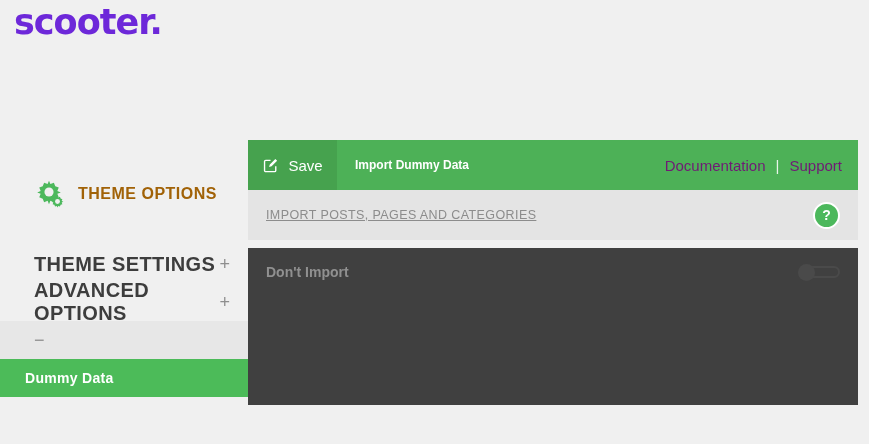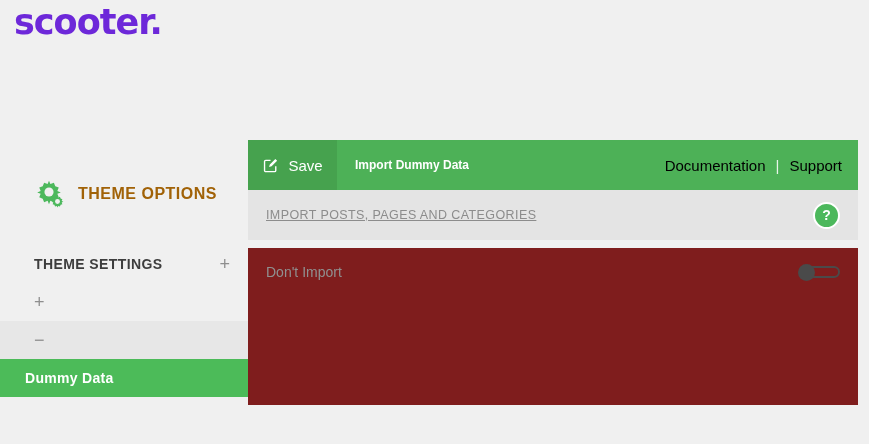--- a/index.html
+++ b/index.html
@@ -35,21 +35,21 @@
   .menu {
     position:absolute; left:0; top:245px; width:248px;
   }
   .menu-item {
     height:38px;
     display:flex; align-items:center; justify-content:space-between;
     padding:0 18px 0 34px;
     cursor:pointer;
   }
   .menu-item .label {
-    font-size:14px; color:#3d3d3d; letter-spacing:0.4px; font-weight:bold;
+    font-size:20px; color:#3d3d3d; letter-spacing:0.4px; font-weight:bold;
   }
   .menu-item .expander {
     font-size:18px; font-weight:normal; color:#8e8e8e; line-height:1;
   }
   .menu-item.expanded { background:#e7e7e7; }
   .submenu-item {
     height:38px; background:#4cbb59;
     display:flex; align-items:center;
     padding-left:25px;
     color:#fff; font-size:14px; font-weight:bold; letter-spacing:0.3px;
@@ -71,42 +71,43 @@
     font-family:"Liberation Sans", sans-serif;
   }
   .panel-title {
     color:#fff; font-size:12px; font-weight:bold;
     margin-left:18px; flex:1;
   }
   .header-links {
     display:flex; align-items:center; gap:10px;
     margin-right:16px; color:#fff; font-size:15px;
   }
-  .header-link { color:#000000; text-decoration:none; cursor:pointer; }
+  .header-link { color:#701a75; text-decoration:none; cursor:pointer; }
   .link-sep { color:#e8f5e9; }
 
   .section-header {
     height:50px; background:#e4e4e4;
     display:flex; align-items:center; justify-content:space-between;
     padding:0 18px;
   }
   .section-title {
     font-size:12.5px; color:#8c8c8c; letter-spacing:0.4px;text-decoration:underline;
   }
   .help-badge {
     width:27px; height:27px; border-radius:50%;
     background:#4cb85c; border:2px solid #fff;
     color:#fff; font-size:14px; font-weight:bold;
     display:flex; align-items:center; justify-content:center;
     cursor:pointer;
   }
 
   .panel-content {
-    height:157px; background:#7f1d1d;
+    height:157px; background:#404040;
     padding:0 18px;
+    font-weight:bold;
   }
   .field-row {
     height:48px; margin-top:8px;
     display:flex; align-items:center; justify-content:space-between;
   }
   .field-label { font-size:14px; color:#909090; }
 
   .toggle {
     position:relative; width:42px; height:18px; cursor:pointer;
   }
@@ -143,20 +144,21 @@
   </span>
   <span class="sidebar-title">THEME OPTIONS</span>
 </div>
 
 <div class="menu">
   <div class="menu-item">
     <span class="label">THEME SETTINGS</span>
     <span class="expander">+</span>
   </div>
   <div class="menu-item">
+    <span class="label">ADVANCED OPTIONS</span>
     <span class="expander">+</span>
   </div>
   <div class="menu-item expanded">
     <span class="expander">−</span>
   </div>
   <div class="submenu-item">
     <span>Dummy Data</span>
   </div>
 </div>
 

